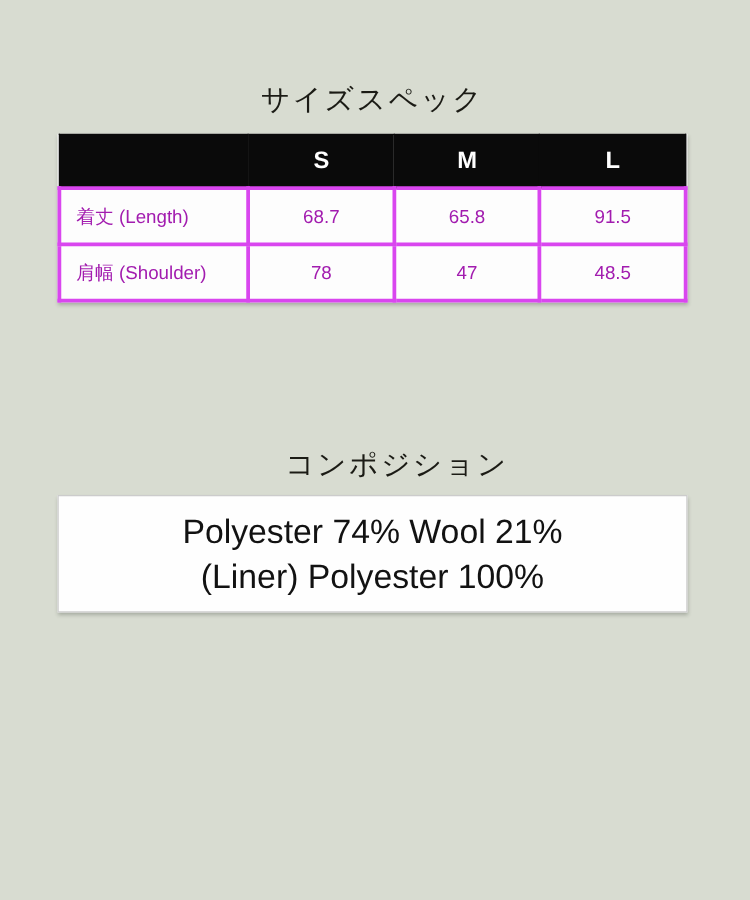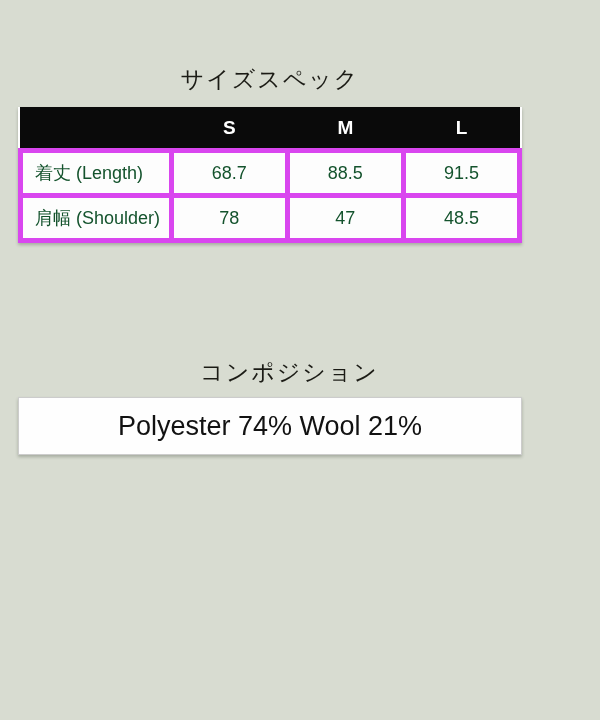--- a/index.html
+++ b/index.html
@@ -7,20 +7,21 @@
   body {
     background: #d8dcd1;
     font-family: "Liberation Sans", sans-serif;
     color: #15150f;
   }
   .page {
     width: 540px;
     height: 720px;
     padding-top: 66px;
     overflow: hidden;
+    margin-left: 28px;
   }
   .section-title {
     text-align: center;
     font-size: 23px;
     line-height: 26px;
     font-weight: 400;
     letter-spacing: 2px;
     color: #1b1b15;
   }
   .spec-table {
@@ -34,25 +35,25 @@
   .spec-table thead th {
     background: #0a0a0a;
     color: #ffffff;
     height: 43px;
     font-size: 19px;
     font-weight: 700;
     text-align: center;
     border: 1px solid #0a0a0a;
   }
   .spec-table tbody td {
-    border: 5px solid #d946ef;
+    border: 3px solid #d946ef;
     height: 45px;
     text-align: center;
-    font-size: 18px;
-    color: #14532d;
+    font-size: 15px;
+    color: #a21caf;
     background: #fdfdfd;
   }
   .spec-table tbody td.row-label {
     text-align: left;
     padding-left: 12px;
   }
   .spec-table col.c-label { width: 30.2%; }
   .spec-table col.c-size  { width: 23.266%; }
   .composition-title {
     margin-top: 116px;
@@ -92,31 +93,32 @@
         <th></th>
         <th>S</th>
         <th>M</th>
         <th>L</th>
       </tr>
     </thead>
     <tbody>
       <tr>
         <td class="row-label">着丈 (Length)</td>
         <td>68.7</td>
-        <td>88.5</td>
+        <td>65.8</td>
         <td>91.5</td>
       </tr>
       <tr>
         <td class="row-label">肩幅 (Shoulder)</td>
         <td>78</td>
         <td>47</td>
         <td>48.5</td>
       </tr>
     </tbody>
   </table>
 
   <div class="section-title composition-title">コンポジション</div>
 
   <div class="composition-box">
     <div class="composition-line">Polyester 74% Wool 21%</div>
+    <div class="composition-line">(Liner) Polyester 100%</div>
   </div>
 
 </div>
 
 </body></html>

